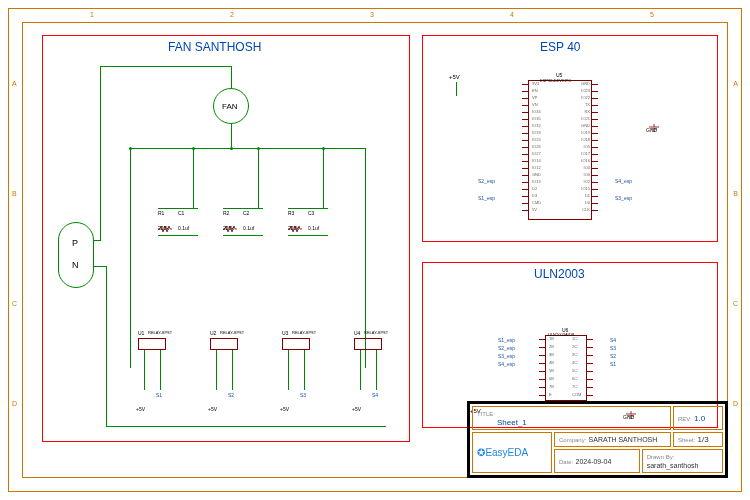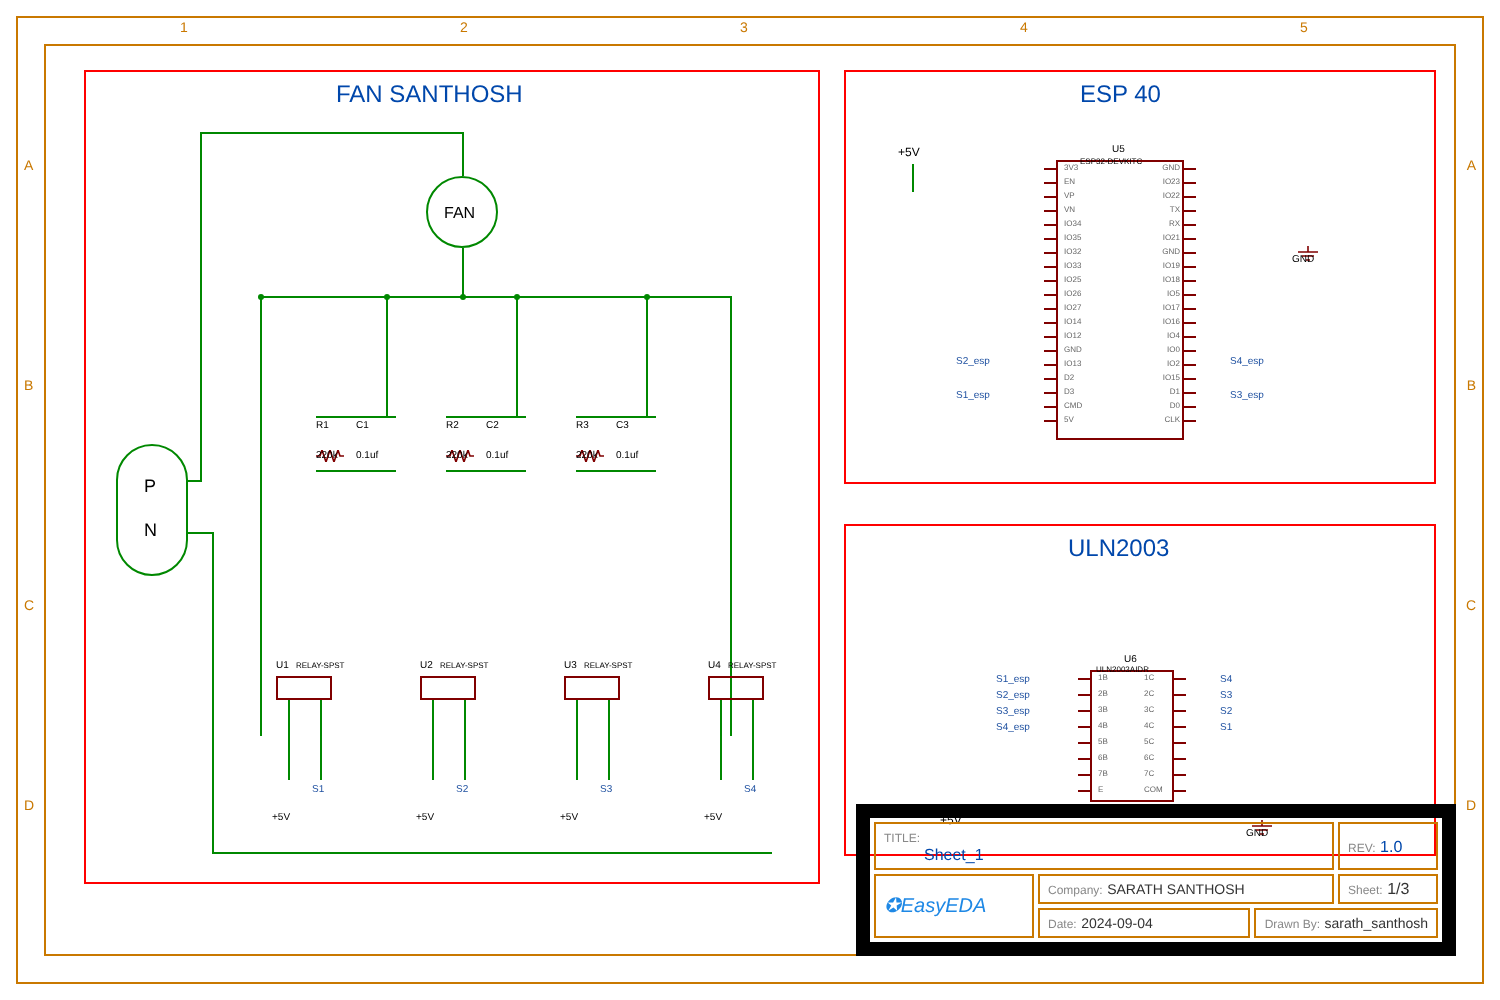--- a/index.html
+++ b/index.html
@@ -14,25 +14,25 @@
 .wireh{height:1px}
 .wirev{width:1px}
 .comp-text{position:absolute;font-size:5px;color:#000;white-space:nowrap}
 .net{position:absolute;font-size:5px;color:#1e50a0}
 .pwr{position:absolute;font-size:5px;color:#000}
 .circle{position:absolute;border:1px solid #008800;border-radius:50%;background:#fff}
 .fanc{width:36px;height:36px}
 .pnc{width:36px;height:66px;border-radius:18px}
 .ic{position:absolute;border:1px solid #800000;background:#fff}
 .pin{position:absolute;width:6px;height:1px;background:#800000}
-.tblock{position:absolute;right:22px;bottom:22px;width:300px;border:7px solid #000000;font-size:8px}
+.tblock{position:absolute;right:22px;bottom:22px;width:261px;border:3px solid #000000;font-size:8px}
 .tblock td{border:1px solid #c97800;padding:2px 4px;color:#333}
 .tblock .lbl{color:#888;font-size:6px}
 .tblock .val{color:#0047ab;font-size:8px}
-.logo{color:#1e88e5;font-size:10px;font-style:italic}
+.logo{color:#1e88e5;font-size:10px;}
 .res{position:absolute;width:14px;height:6px}
 .res svg{width:100%;height:100%}
 .relay{position:absolute;width:28px;height:12px;border:1px solid #800000}
 .gnd{position:absolute;width:12px;height:8px}
 .junction{position:absolute;width:3px;height:3px;background:#008800;border-radius:50%;margin:-1.5px}
 .redtxt{color:#c00}
 .pinlbl{position:absolute;font-size:4px;color:#666;white-space:nowrap}
 </style>
 </head>
 <body>

